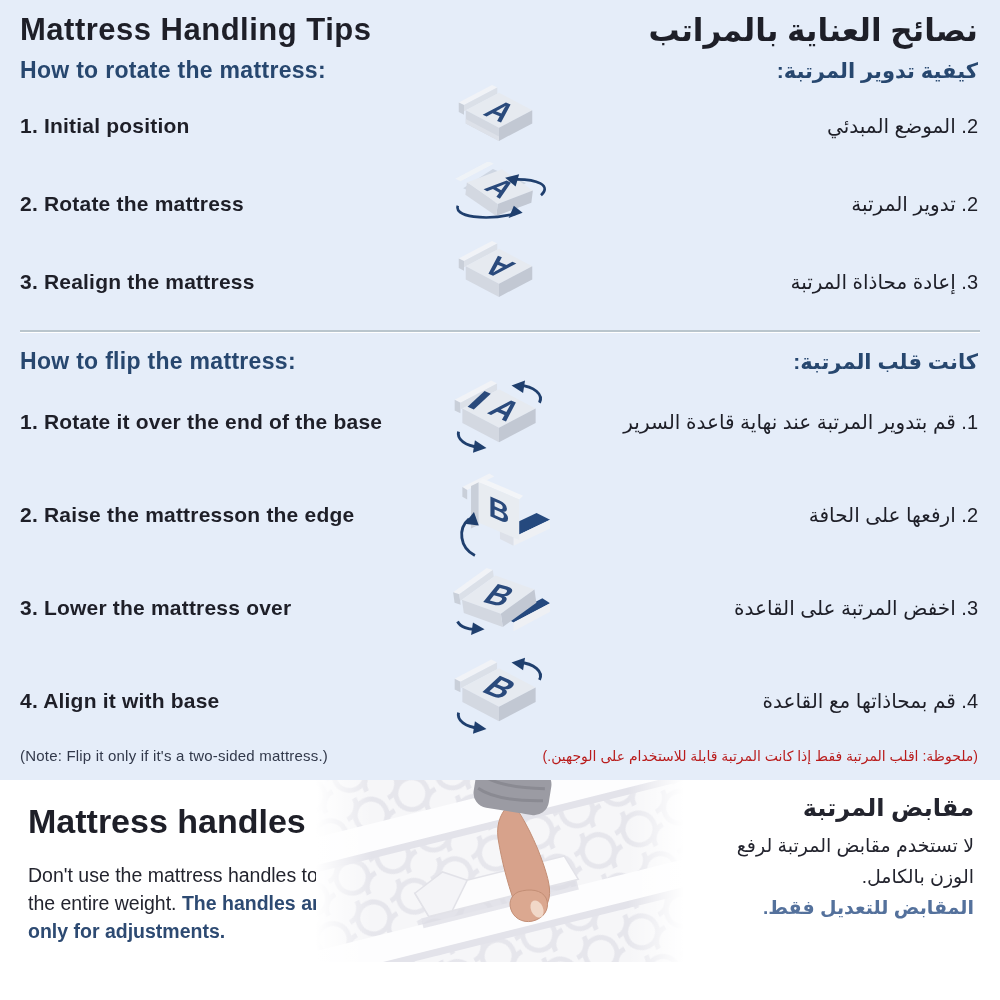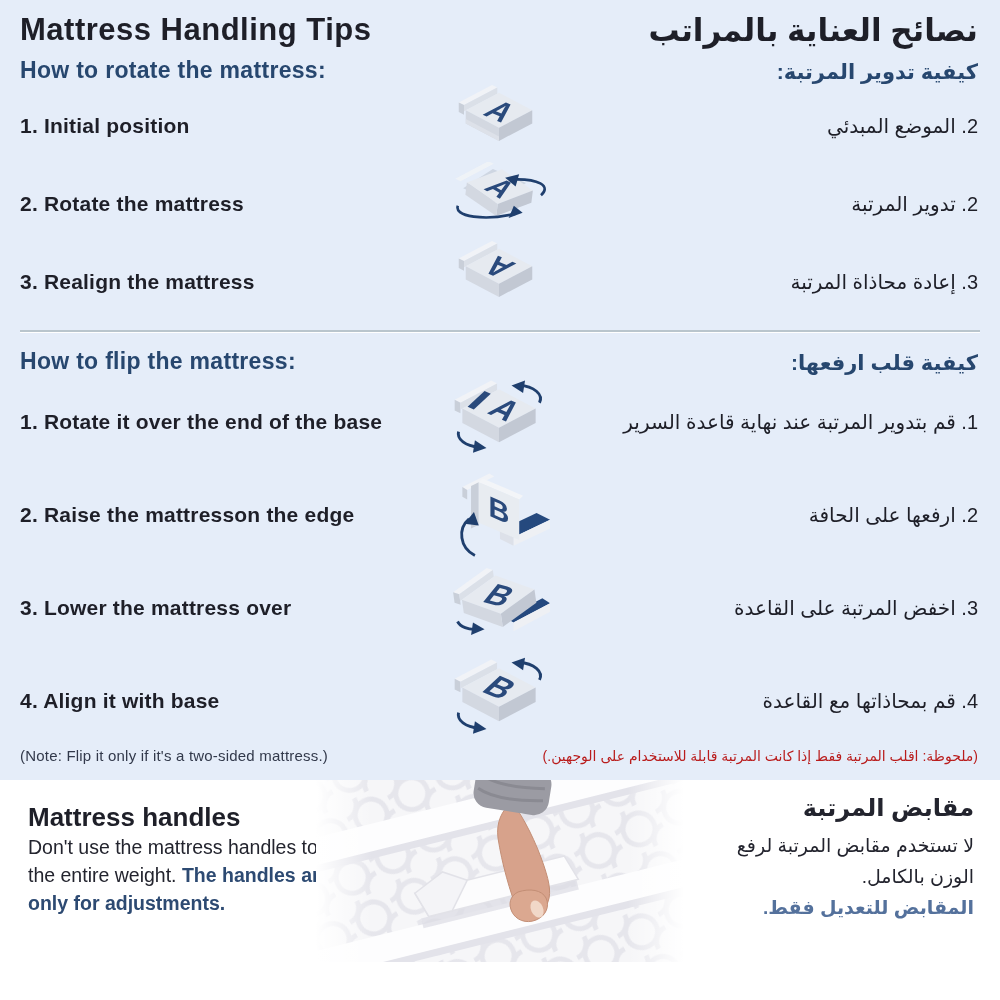--- a/index.html
+++ b/index.html
@@ -6,21 +6,21 @@
   body{width:1000px;height:1000px;overflow:hidden;
        font-family:"Liberation Sans","DejaVu Sans",sans-serif;}
   .page{width:1000px;height:708px;display:flex;flex-direction:column;background:var(--bg-bottom,#fff);}
 
   
   .top{height:818px;background:var(--bg-top,#e5edf9);display:flex;flex-direction:column;box-sizing:border-box;}
   .titlebar{display:flex;justify-content:space-between;align-items:flex-start;padding:12px 22px 0 20px;}
   .title-en{margin:0;font-size:31px;font-weight:bold;letter-spacing:.5px;color:var(--text-dark,#1e1f28);}
   .title-ar{margin:0;font-size:31px;font-weight:bold;color:var(--text-dark,#1e1f28);}
 
-  .sec-head{display:flex;justify-content:space-between;align-items:flex-end;padding:0 22px 0 20px;}
+  .sec-head{display:flex;justify-content:space-between;align-items:center;padding:0 22px 0 20px;}
   .sec-head.rotate{margin-top:8px;}
   .sec-head.flip{margin-top:14px;}
   .sec-title-en{margin:0;font-size:23px;font-weight:bold;letter-spacing:.3px;color:var(--navy,#27476f);}
   .sec-title-ar{margin:0;font-size:21px;font-weight:bold;color:var(--navy,#27476f);}
 
   .step-row{display:grid;grid-template-columns:1fr 150px 1fr;align-items:center;padding:0 22px 0 20px;}
   .step-row.rotate{height:78px;}
   .step-row.flip{height:93px;}
   .step-en{font-size:21px;color:var(--text-dark,#1e1f28);letter-spacing:.2px;font-weight:bold;}
   .step-ar{font-size:20px;color:var(--text-dark,#1e1f28);text-align:right;direction:rtl;}
@@ -32,21 +32,21 @@
            margin:12px 20px 2px 20px;}
 
   .note-row{margin-top:auto;display:flex;justify-content:space-between;align-items:baseline;
             padding:0 22px 16px 20px;gap:41px;}
   .note-en{font-size:15px;color:#32394b;letter-spacing:.2px;}
   .note-ar{font-size:14px;color:#b91c1c;direction:rtl;text-align:right;}
 
   
   .bottom{height:182px;background:#ffffff;position:relative;}
   .handles-en{position:absolute;left:28px;top:22px;width:340px;}
-  .handles-en h2{margin:0 0 0 0;font-size:26px;font-weight:bold;color:var(--text-dark,#1e1f28);}
+  .handles-en h2{margin:0 0 20px 0;font-size:34px;font-weight:bold;color:var(--text-dark,#1e1f28);}
   .handles-body-en{font-size:19.5px;line-height:28px;color:#23242e;}
   .accent-en{color:var(--en-accent,#2d4a72);font-weight:bold;}
   .photo-wrap{position:absolute;left:50%;top:0;transform:translateX(-50%);width:368px;height:182px;}
   .handles-ar{position:absolute;right:26px;top:14px;width:248px;direction:rtl;text-align:right;}
   .handles-ar h2{margin:0 0 8px 0;font-size:24px;font-weight:bold;color:#23242e;}
   .handles-body-ar{font-size:19px;line-height:31px;color:#23242e;}
   .accent-ar{display:block;color:var(--ar-accent,#54719c);font-weight:bold;}
 
   
   text.iso-letter{font-family:"Liberation Sans","DejaVu Sans",sans-serif;font-weight:bold;}
@@ -122,21 +122,21 @@
           <text class="iso-letter" transform="translate(55,31) rotate(203) skewX(-24)" font-size="34" fill="#2a4a7c" text-anchor="middle" dominant-baseline="central">A</text>
         </svg>
       </div>
       <div class="step-ar">3. إعادة محاذاة المرتبة</div>
     </div>
 
     <hr class="divider">
 
     <div class="sec-head flip">
       <h2 class="sec-title-en">How to flip the mattress:</h2>
-      <h2 class="sec-title-ar" dir="rtl">كيفية قلب ارفعها:</h2>
+      <h2 class="sec-title-ar" dir="rtl">كانت قلب المرتبة:</h2>
     </div>
 
     <div class="step-row flip">
       <div class="step-en">1. Rotate it over the end of the base</div>
       <div class="icon-cell">
 
         <svg class="step-icon" viewBox="0 0 110 96">
           <polygon points="53,8 15,28 9,25 47,5" fill="#f1f3f7"></polygon>
           <polygon points="9,25 15,28 15,39 9,36" fill="#c9cfd9"></polygon>
           <polygon points="15,28 53,8 53,15 15,35" fill="#dbe0e8"></polygon>

